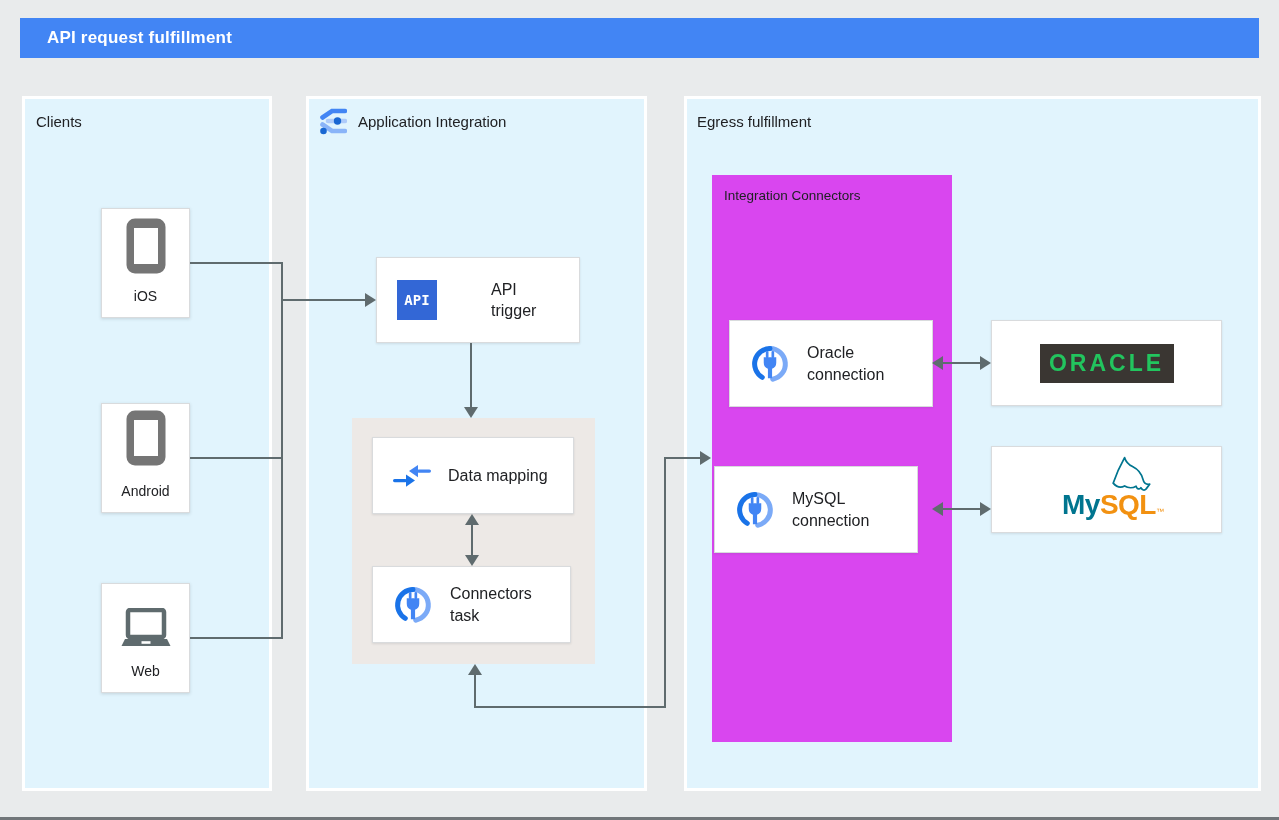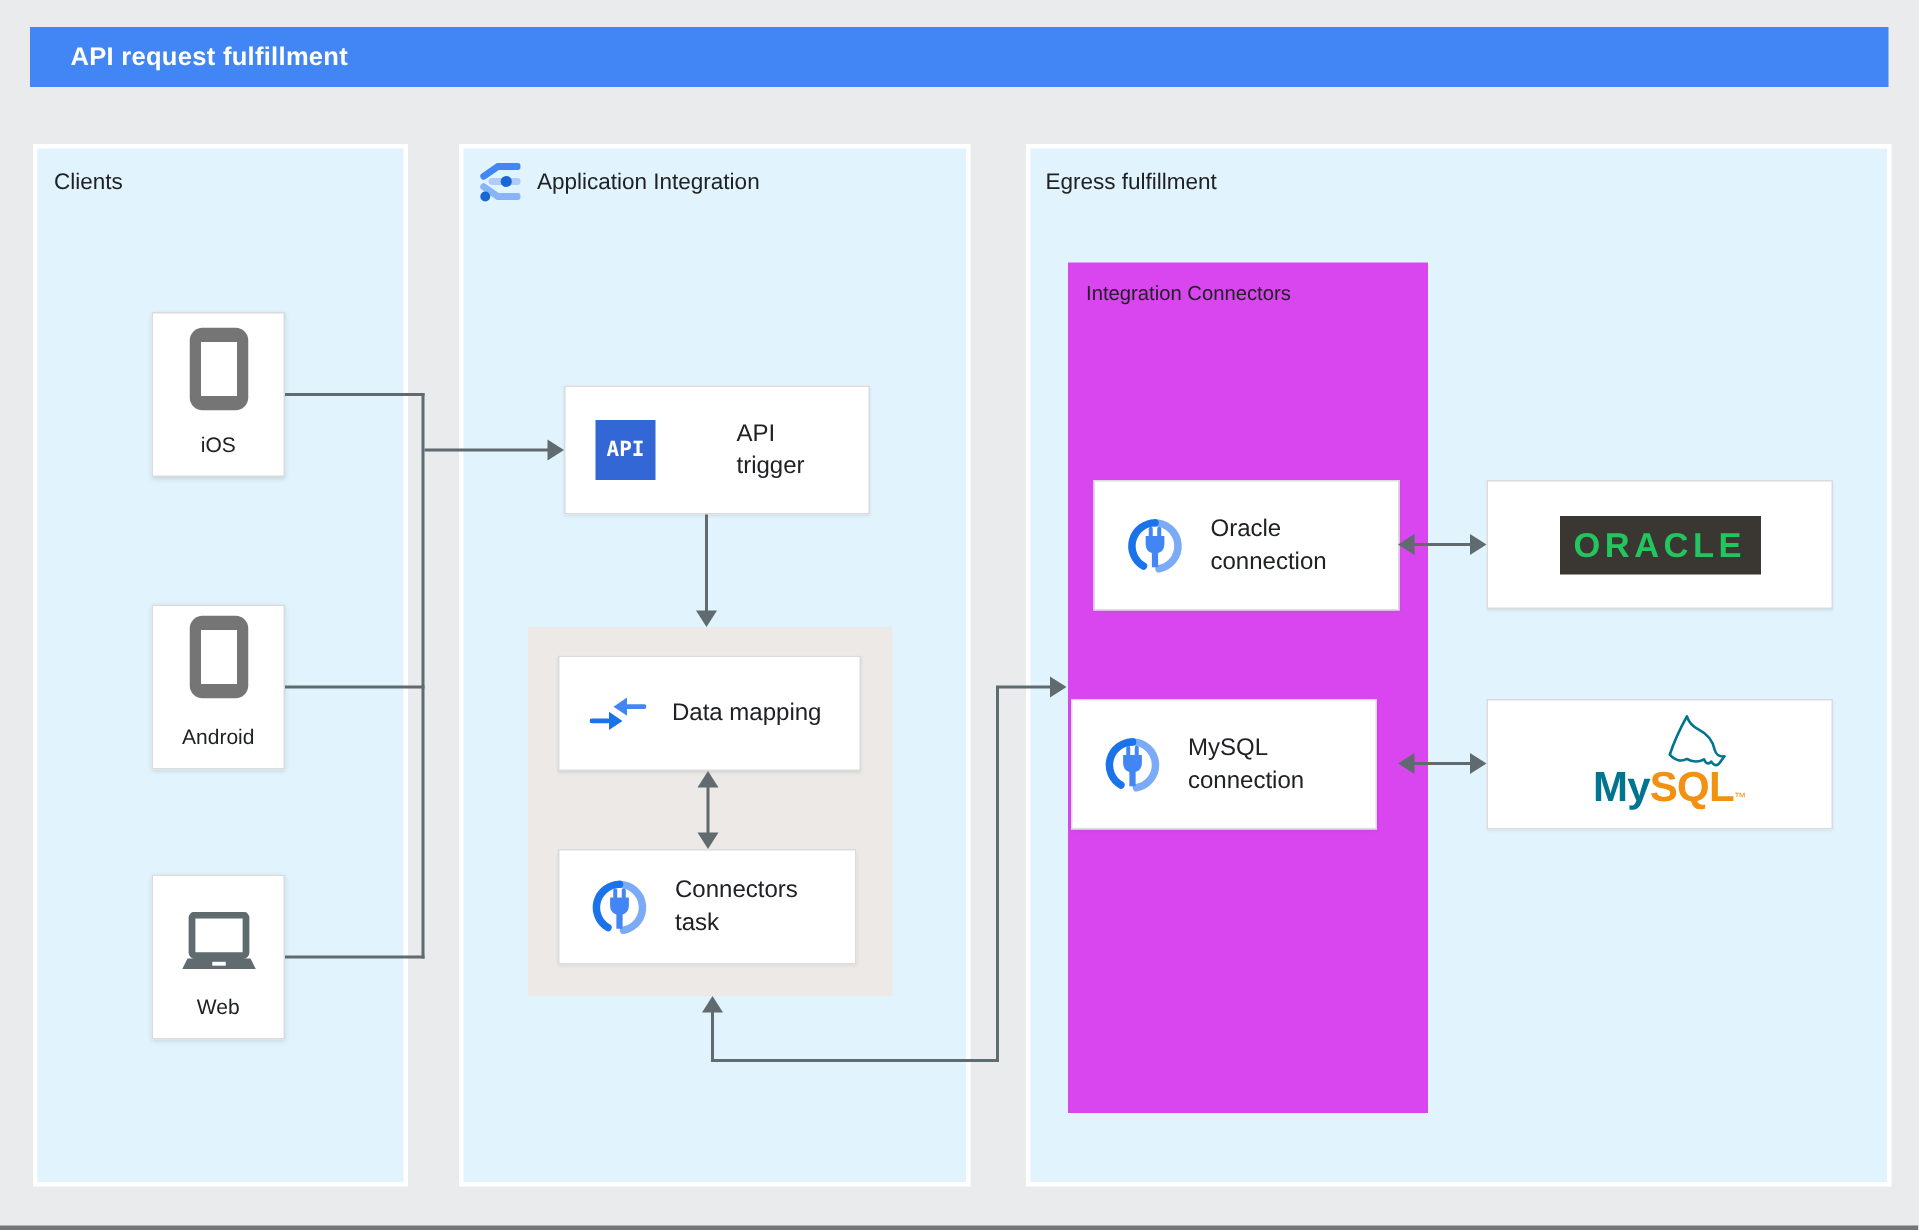--- a/index.html
+++ b/index.html
@@ -190,21 +190,21 @@
     </svg>
     <div class="node-label w102">MySQL connection</div>
   </div>
 
   <div class="logo-box" style="left:991px; top:320px; width:231px; height:86px;">
     <div class="oracle-badge">
       <span class="oracle-text">ORACLE</span>
     </div>
   </div>
 
-  <div class="logo-box" style="left:991px; top:466px; width:231px; height:87px;">
+  <div class="logo-box" style="left:991px; top:446px; width:231px; height:87px;">
     <div class="mysql-logo">
       <svg class="mysql-dolphin" width="58" height="44" viewBox="0 0 64 50">
         <path d="M14 32 C17 23, 22 12, 27 3 C28.5 8, 32 11, 36 13 C42 16, 46.5 21.5, 48 28 C48.8 31.6, 51.5 33.8, 55.5 33.2 L51.5 38.5 C49.5 40.8, 47.2 40, 45.5 37.2 C43.5 39.5, 41.2 38.8, 40 35.5 C36.5 37.6, 31 37.8, 27 35.2 C23 37.4, 18 36.5, 14 32 Z" fill="none" stroke="#00758F" stroke-width="2" stroke-linejoin="round"></path>
       </svg>
       <div class="mysql-wordmark">
         <span class="mysql-my">My</span><span class="mysql-sql">SQL</span><span class="mysql-tm">™</span>
       </div>
     </div>
   </div>
 

